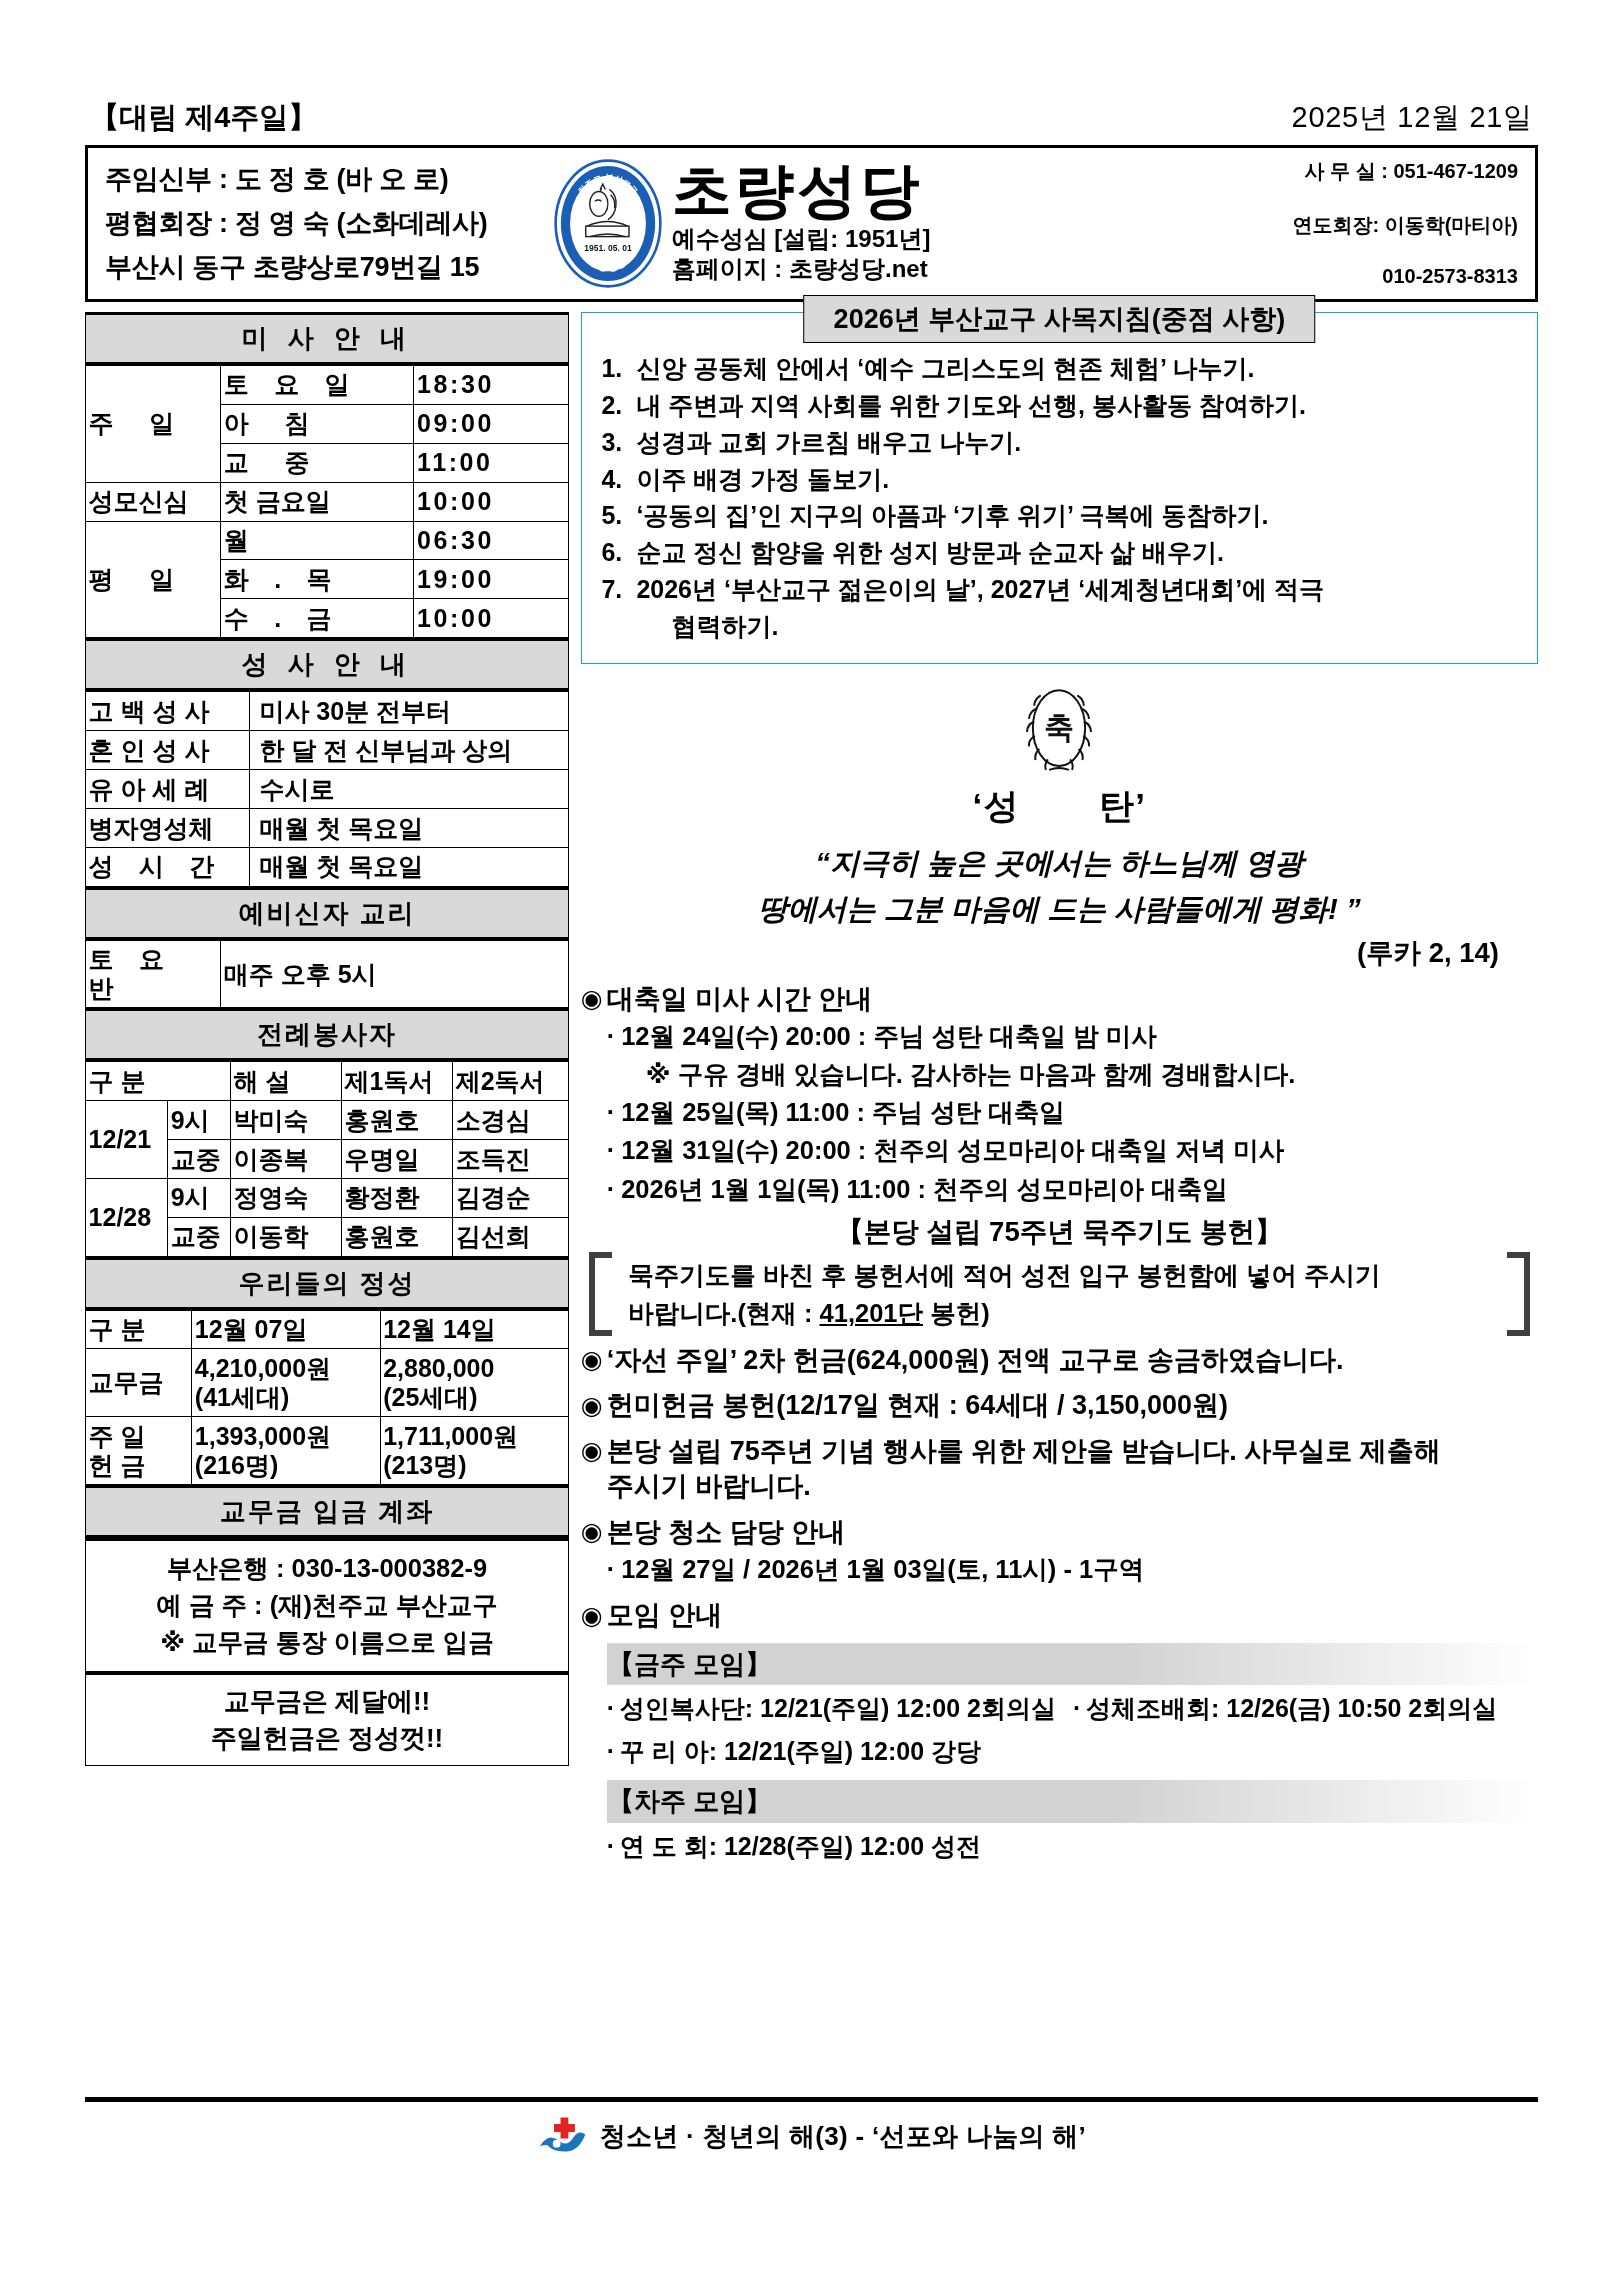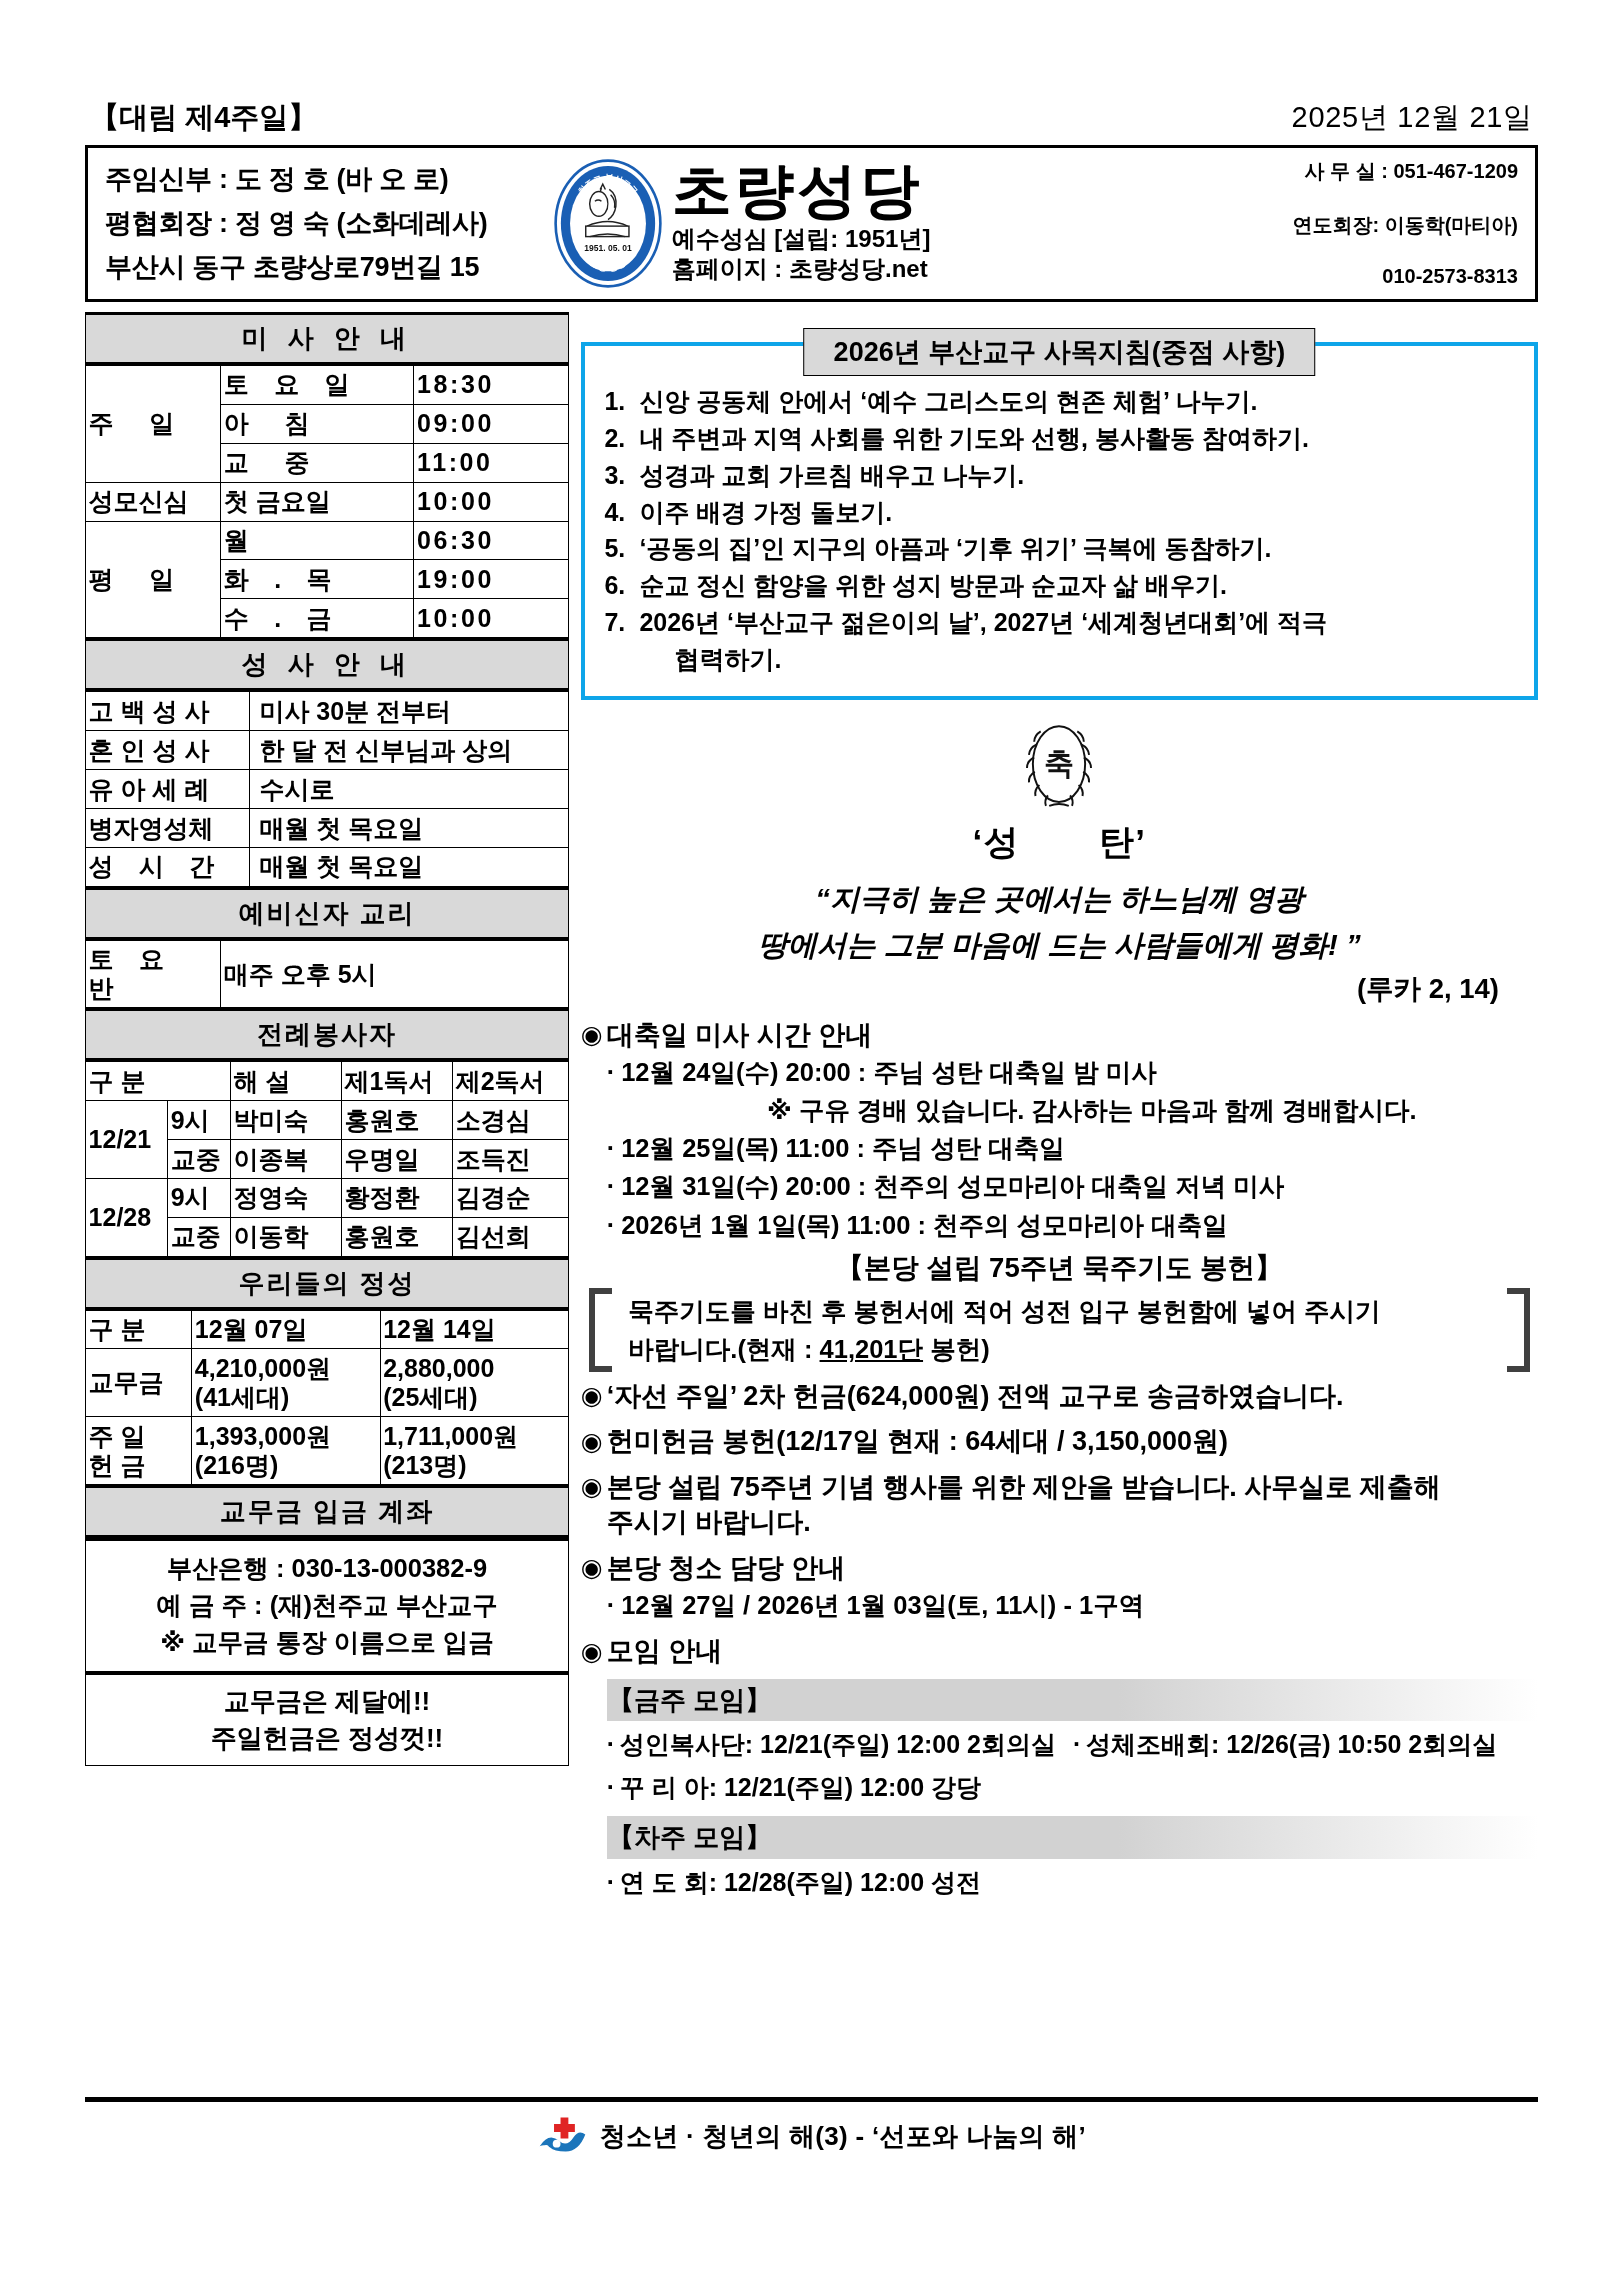--- a/index.html
+++ b/index.html
@@ -41,21 +41,21 @@
   .spread2{letter-spacing:14.4px;}
   .lft{text-align:left!important;padding-left:9.2px!important;letter-spacing:0;}
   .mono-time{letter-spacing:2.6px;}
   .small38{font-size:23.6px;}
   .acct{border:1.3px solid #000;border-top:3.3px solid #000;padding:9.2px 0 10.5px 0;}
   .acct div{font-size:25.5px;font-weight:bold;text-align:center;line-height:1.45;white-space:nowrap;}
   .redbox{border:1.3px solid #000;border-top:3.3px solid #000;padding:7.9px 0 9.2px 0;}
   .redbox div{font-size:26px;font-weight:bold;text-align:center;line-height:1.4;}
 
   
-  .guide{border:4px solid #0ea5e9;position:relative;padding:37px 19.6px 17px 19.6px;margin-bottom:6.5px;margin-top:30px;}
+  .guide{border:1px solid #0ea5e9;position:relative;padding:37px 19.6px 17px 19.6px;margin-bottom:6.5px;}
   .guide-title{position:absolute;top:-18.3px;left:50%;transform:translateX(-50%);background:#d9d9d9;border:1.3px solid #000;font-size:27px;font-weight:bold;padding:5.2px 29px;white-space:nowrap;}
   .guide ol{margin:0;padding:0;list-style:none;}
   .guide li{font-size:25px;font-weight:bold;line-height:1.42;margin:1.3px 0;display:flex;}
   .guide li .num{width:35px;flex:0 0 35px;}
   .guide li .txt{flex:1;}
   .guide li .indent{padding-left:35px;}
 
   
   .xmas{text-align:center;margin:17px 0 6.5px 0;}
   .wreath{display:block;margin:0 auto 3.9px auto;}
@@ -65,21 +65,21 @@
   .xmas-ref{font-size:27.5px;font-weight:bold;text-align:right;padding-right:39px;margin-top:3.9px;}
 
   
   .ann{margin-top:6.5px;}
   .ann-item{display:flex;align-items:flex-start;margin-top:10.5px;}
   .bullet{width:26px;flex:0 0 26px;font-size:25px;line-height:1.25;padding-top:1.3px;}
   .ann-body{flex:1;}
   .ann-h{font-size:27px;font-weight:bold;line-height:1.3;}
   .ann-sub{font-size:25.5px;font-weight:bold;line-height:1.5;padding-left:14.4px;}
   .ann-sub .dot{display:inline-block;width:14.4px;margin-left:-14.4px;}
-  .ann-note{font-size:25.5px;font-weight:bold;line-height:1.5;padding-left:39px;text-align:center;}
+  .ann-note{font-size:25.5px;font-weight:bold;line-height:1.5;padding-left:39px;}
 
   
   .bracket-wrap{margin:6.5px 0 3.9px 0;position:relative;padding:0 37px;}
   .bracket-title{text-align:center;font-size:27.5px;font-weight:bold;margin-bottom:5.2px;}
   .bracket-inner{position:relative;padding:0 10.5px;}
   .bk{position:absolute;top:-3.9px;bottom:-3.9px;width:17px;border-top:6.5px solid #404040;border-bottom:6.5px solid #404040;}
   .bk.l{left:-29px;border-left:6.5px solid #404040;}
   .bk.r{right:-29px;border-right:6.5px solid #404040;}
   .bracket-inner p{margin:0;font-size:25.5px;font-weight:bold;line-height:1.5;}
   .u{text-decoration:underline;}

